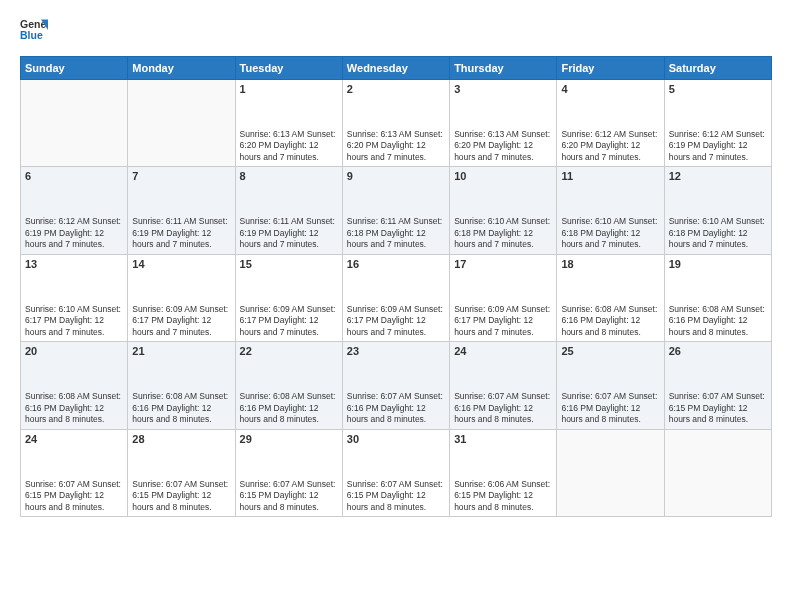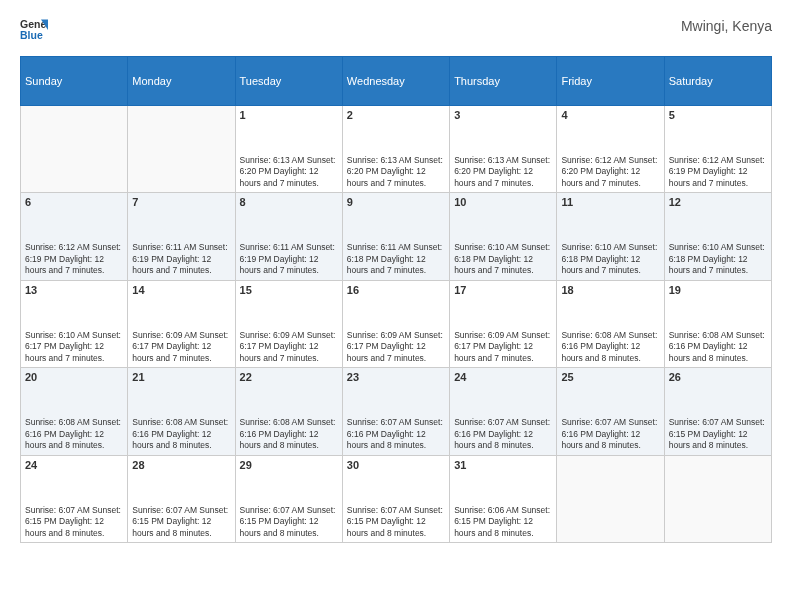--- a/index.html
+++ b/index.html
@@ -47,22 +47,22 @@
     }
     table {
       width: 100%;
       border-collapse: collapse;
       table-layout: fixed;
     }
     thead tr th {
       background-color: #2979c0;
       color: #ffffff;
       font-size: 11px;
-      font-weight: normal;
-      padding: 18px 4px;
+      font-weight: bold;
+      padding: 5px 4px;
       text-align: left;
       border: 1px solid #1a6bb5;
     }
     tbody tr td {
       border: 1px solid #cccccc;
       vertical-align: top;
       padding: 3px 4px;
       font-size: 9px;
       color: #333;
       height: 80px;
@@ -96,21 +96,20 @@
 <div class="page">
   <div class="header">
     <div class="logo">
       <svg class="logo-icon" viewBox="0 0 32 32" xmlns="http://www.w3.org/2000/svg">
         <text x="0" y="14" font-size="12" font-weight="bold" fill="#333" font-family="Arial">General</text>
         <text x="0" y="26" font-size="12" font-weight="bold" fill="#1a6bb5" font-family="Arial">Blue</text>
         <polygon points="24,4 32,4 32,16" fill="#2979c0"></polygon>
       </svg>
     </div>
     <div class="title-area">
-      <div class="location">Mwingi, Kenya</div>
     </div>
   </div>
 
   <table>
     <thead>
       <tr>
         <th>Sunday</th>
         <th>Monday</th>
         <th>Tuesday</th>
         <th>Wednesday</th>

